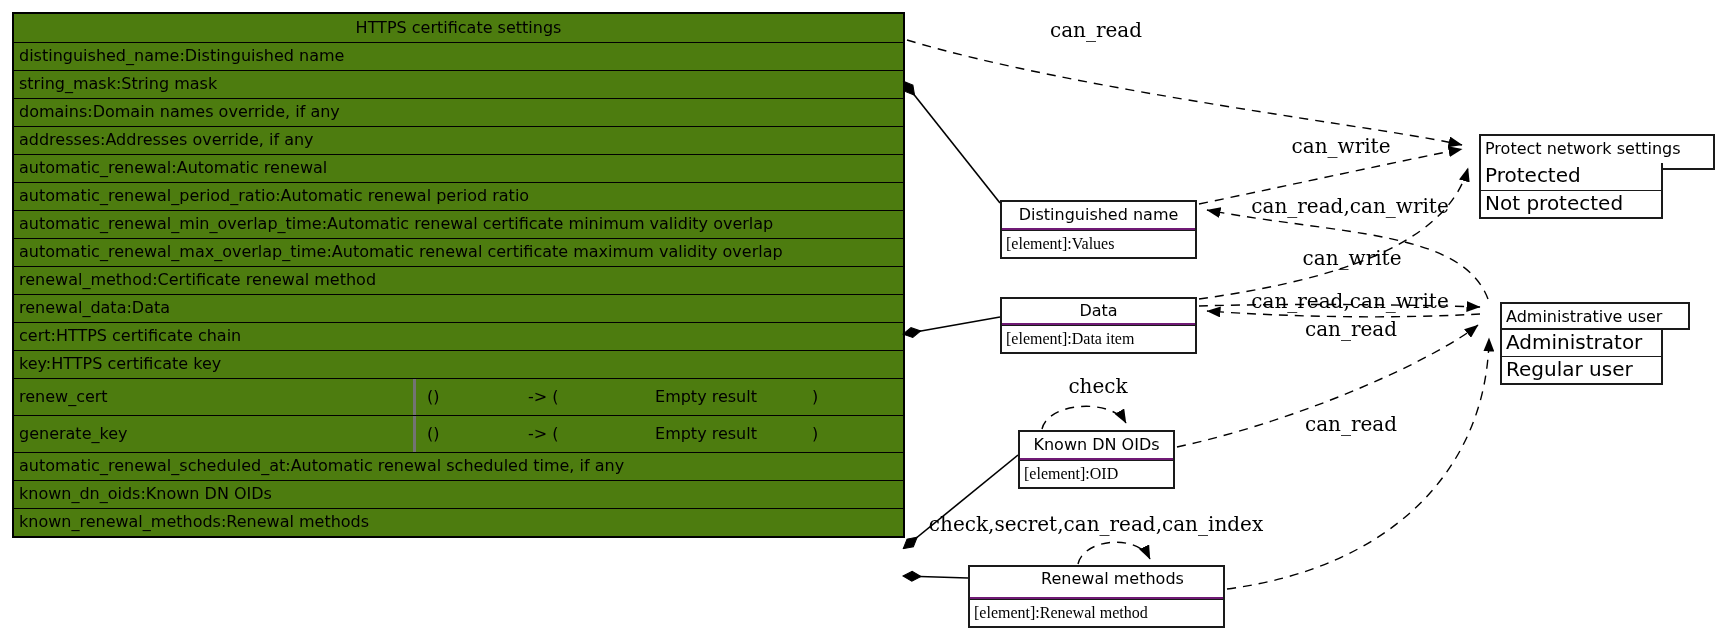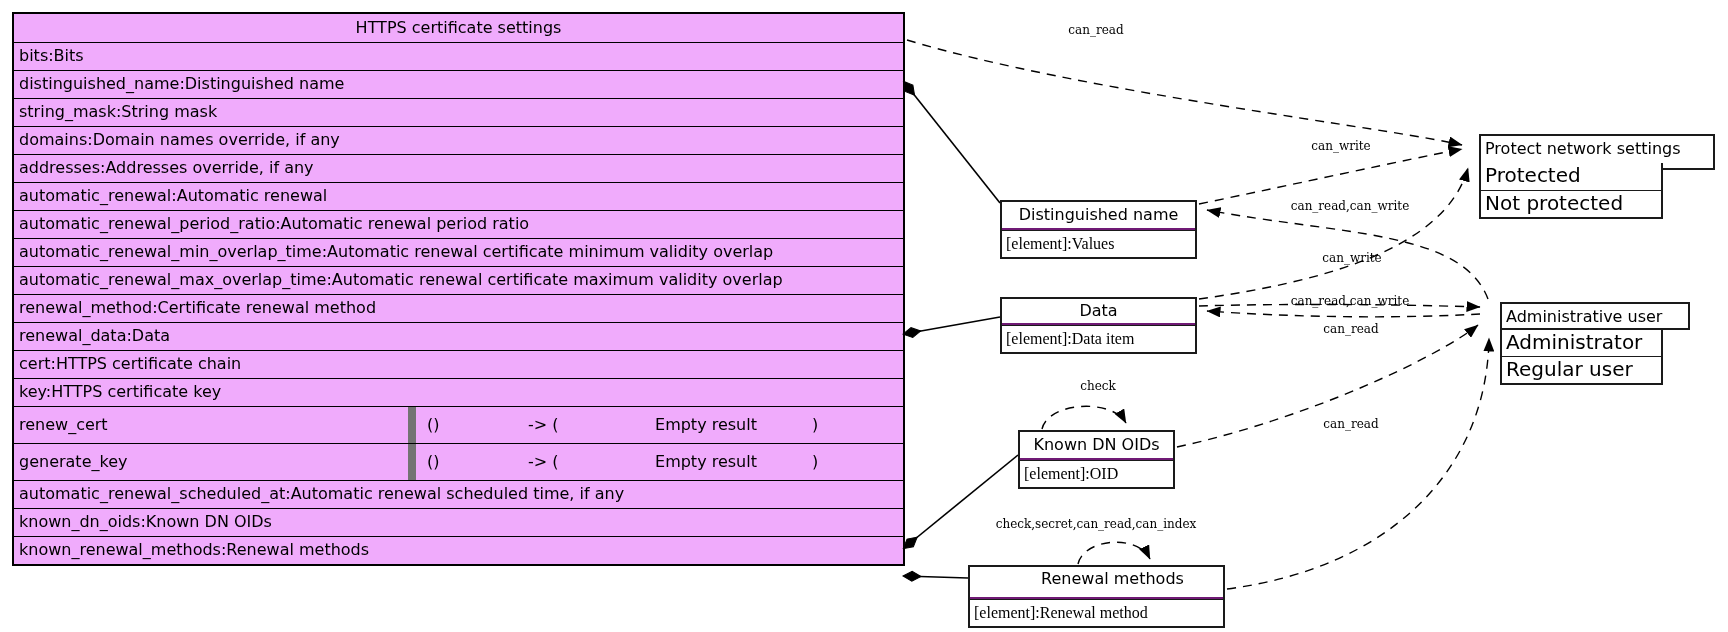--- a/index.html
+++ b/index.html
@@ -5,35 +5,35 @@
   html,body{margin:0;padding:0;background:#fff;}
   *{box-sizing:border-box;}
   .canvas{
     position:relative;width:1728px;height:632px;background:#ffffff;
     font-family:"DejaVu Sans","Liberation Sans",sans-serif;color:#000;
     overflow:hidden;
   }
   
   .mtable{
     position:absolute;left:12px;top:12px;width:893px;
-    border:2px solid #000;background:#f0abfc;
+    border:2px solid #000;background:#4d7c0f;
   }
   .mtable .thead{
     height:28px;line-height:27px;text-align:center;font-size:16px;
   }
   .trow{
     height:28px;line-height:26px;font-size:16px;padding-left:5px;
     border-top:1px solid #000;white-space:nowrap;overflow:hidden;
   }
   .mrow{
     height:37px;border-top:1px solid #000;display:flex;font-size:16px;
   }
   .mrow .mname{
     width:402px;line-height:35px;padding-left:5px;
-    border-right:8px solid #737373;
+    border-right:3px solid #737373;
   }
   .mrow .msig{position:relative;flex:1;}
   .mrow .msig span{position:absolute;top:0;line-height:35px;}
   .sig-args{left:11px;}
   .sig-arrow{left:112px;}
   .sig-result{left:180px;width:220px;text-align:center;}
   .sig-close{left:396px;}
   
   .node{position:absolute;border:2px solid #1a1a1a;background:#fff;}
   .node .nhead{
@@ -54,34 +54,33 @@
     position:absolute;border:2px solid #1a1a1a;border-top:none;background:#fff;
   }
   .ebody .erow{
     font-size:20px;line-height:25px;height:27px;padding:0 4px;
     white-space:nowrap;border-top:1px solid #1a1a1a;
   }
   .ebody .erow:first-child{border-top:none;}
   
   .elabel{
     position:absolute;font-family:"DejaVu Serif","Liberation Serif",serif;
-    font-size:12px;line-height:20px;white-space:nowrap;
+    font-size:20px;line-height:20px;white-space:nowrap;
     transform:translateX(-50%);
   }
   svg.overlay{position:absolute;left:0;top:0;pointer-events:none;}
 </style>
 </head>
 <body>
 
 <div class="canvas">
 
   <div class="mtable">
     <div class="thead">HTTPS certificate settings</div>
 
-    <div class="trow">bits:Bits</div>
     <div class="trow">distinguished_name:Distinguished name</div>
     <div class="trow">string_mask:String mask</div>
     <div class="trow">domains:Domain names override, if any</div>
     <div class="trow">addresses:Addresses override, if any</div>
     <div class="trow">automatic_renewal:Automatic renewal</div>
     <div class="trow">automatic_renewal_period_ratio:Automatic renewal period ratio</div>
     <div class="trow">automatic_renewal_min_overlap_time:Automatic renewal certificate minimum validity overlap</div>
     <div class="trow">automatic_renewal_max_overlap_time:Automatic renewal certificate maximum validity overlap</div>
     <div class="trow">renewal_method:Certificate renewal method</div>
     <div class="trow">renewal_data:Data</div>

